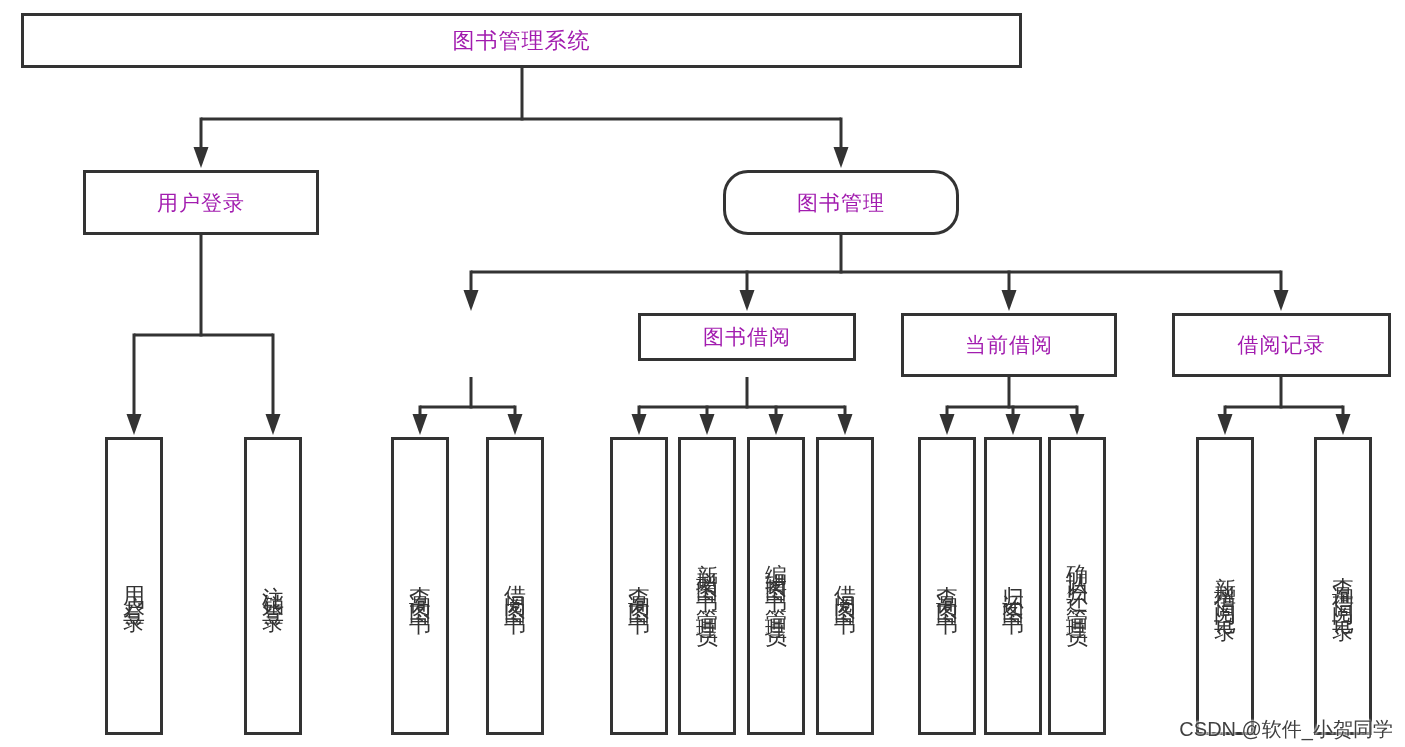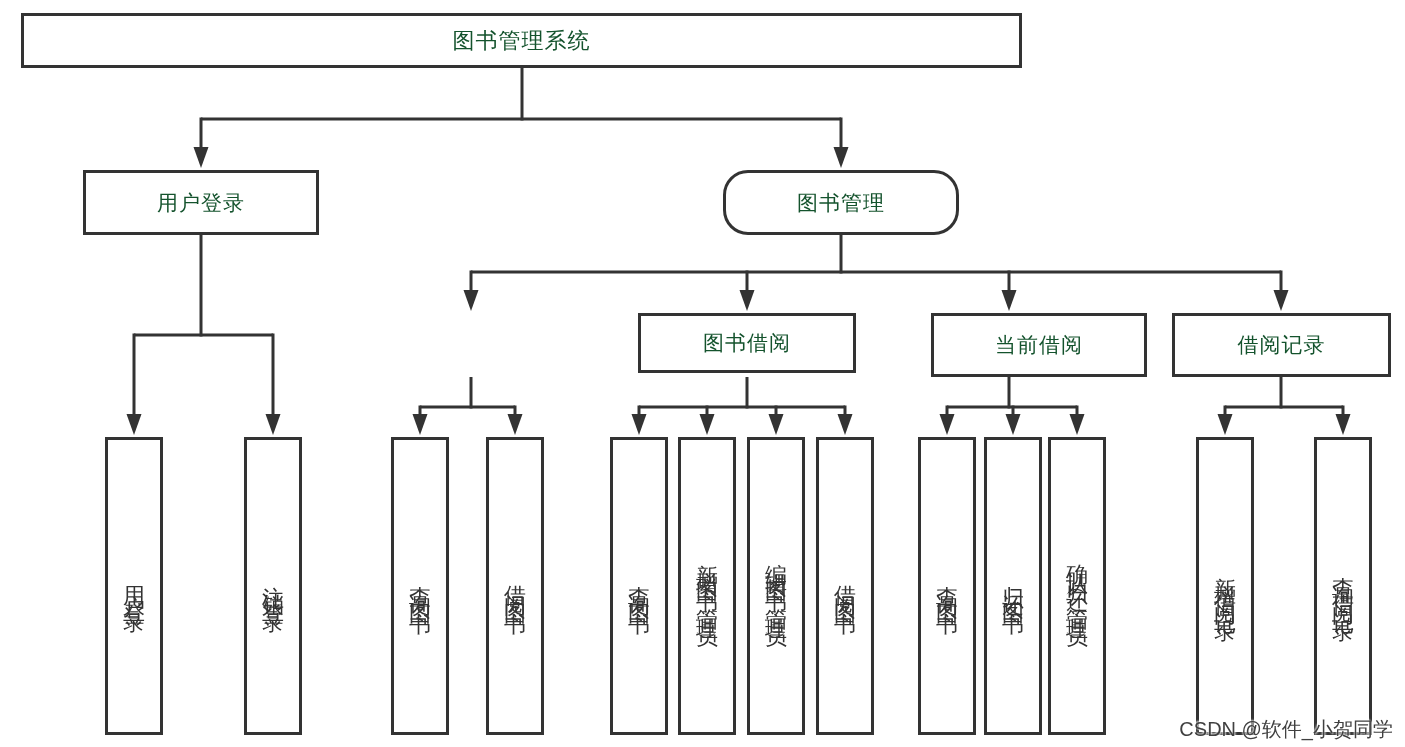--- a/index.html
+++ b/index.html
@@ -23,21 +23,21 @@
   }
   .hbox {
     position: absolute;
     box-sizing: border-box;
     border: 3px solid #333333;
     background: #ffffff;
     display: flex;
     align-items: center;
     justify-content: center;
     font-size: 21px;
-    color: #14532d;
+    color: #a21caf;
     z-index: 2;
     letter-spacing: 1px;
   }
   .hbox.root {
     font-size: 22px;
   }
   .leaf {
     position: absolute;
     top: 437px;
     width: 58px;
@@ -147,24 +147,24 @@
     <span>图书管理系统</span>
   </div>
 
   <div class="hbox" style="left:83px; top:170px; width:236px; height:65px;">
     <span>用户登录</span>
   </div>
   <div class="hbox" style="left:723px; top:170px; width:236px; height:65px;border-radius:25px;">
     <span>图书管理</span>
   </div>
 
-  <div class="hbox" style="left:638px; top:313px; width:218px; height:60px;font-family:Liberation Serif, serif;">
+  <div class="hbox" style="left:638px; top:313px; width:218px; height:48px;font-family:Liberation Serif, serif;">
     <span>图书借阅</span>
   </div>
-  <div class="hbox" style="left:901px; top:313px; width:216px; height:64px;margin-left:30px;">
+  <div class="hbox" style="left:901px; top:313px; width:216px; height:64px;">
     <span>当前借阅</span>
   </div>
   <div class="hbox" style="left:1172px; top:313px; width:219px; height:64px;">
     <span>借阅记录</span>
   </div>
 
   <div class="leaf" style="left:105px;">
     <span class="vtext">用户登录</span>
   </div>
   <div class="leaf" style="left:244px;">

